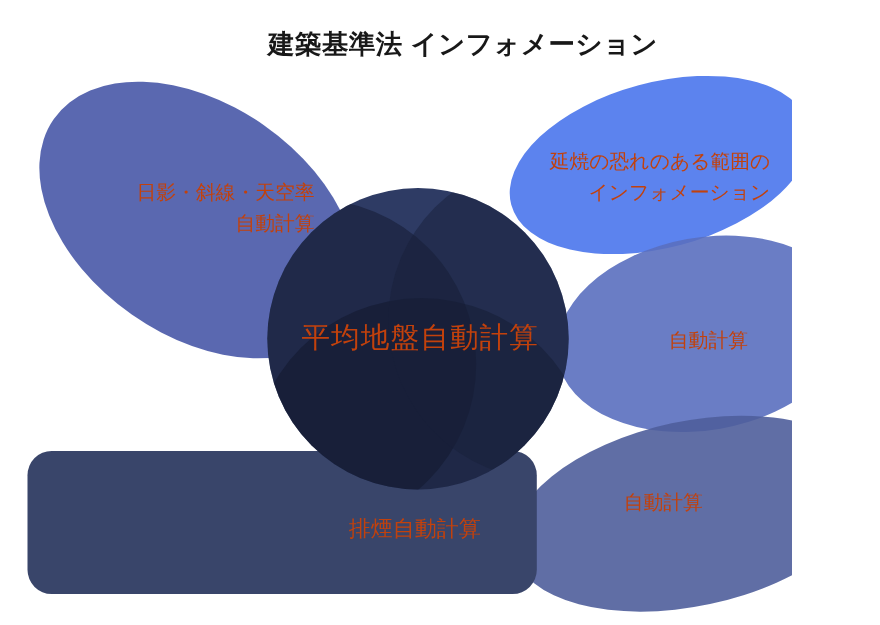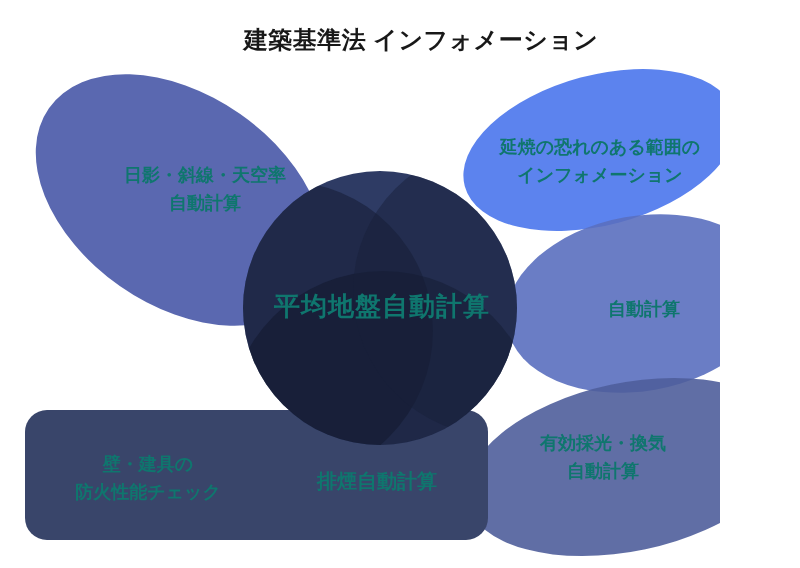--- a/index.html
+++ b/index.html
@@ -84,23 +84,23 @@
     background: rgba(15, 21, 42, 0.5);
   }
   .seg-right {
     left: 110px; top: -25px;
     width: 290px; height: 290px;
     background: rgba(24, 31, 58, 0.5);
   }
   .label {
     position: absolute;
     transform: translate(-50%, -50%);
-    color: #0f766e;
-    font-weight: 700;
-    text-align: center;
+    color: #c2410c;
+    font-weight: 400;
+    text-align: right;
     white-space: nowrap;
     line-height: 28px;
     font-size: 18px;
   }
   .label span { display: block; }
   .lbl-ul     { left: 172px; top: 189px; margin-left: 33px; }
   .lbl-ur     { left: 600px; top: 161px; }
   .lbl-r      { left: 644px; top: 309px; }
   .lbl-br     { left: 603px; top: 457px; }
   .lbl-wall   { left: 148px; top: 478px; }
@@ -135,26 +135,21 @@
   <div class="label lbl-ur">
     <span>延焼の恐れのある範囲の</span>
     <span>インフォメーション</span>
   </div>
 
   <div class="label lbl-r">
     <span>自動計算</span>
   </div>
 
   <div class="label lbl-br">
-    <span>有効採光・換気</span>
     <span>自動計算</span>
   </div>
 
-  <div class="label lbl-wall">
-    <span>壁・建具の</span>
-    <span>防火性能チェック</span>
-  </div>
 
   <div class="label lbl-smoke">排煙自動計算</div>
 
   <div class="label lbl-center">平均地盤自動計算</div>
 
 </div>
 
 </body></html>

